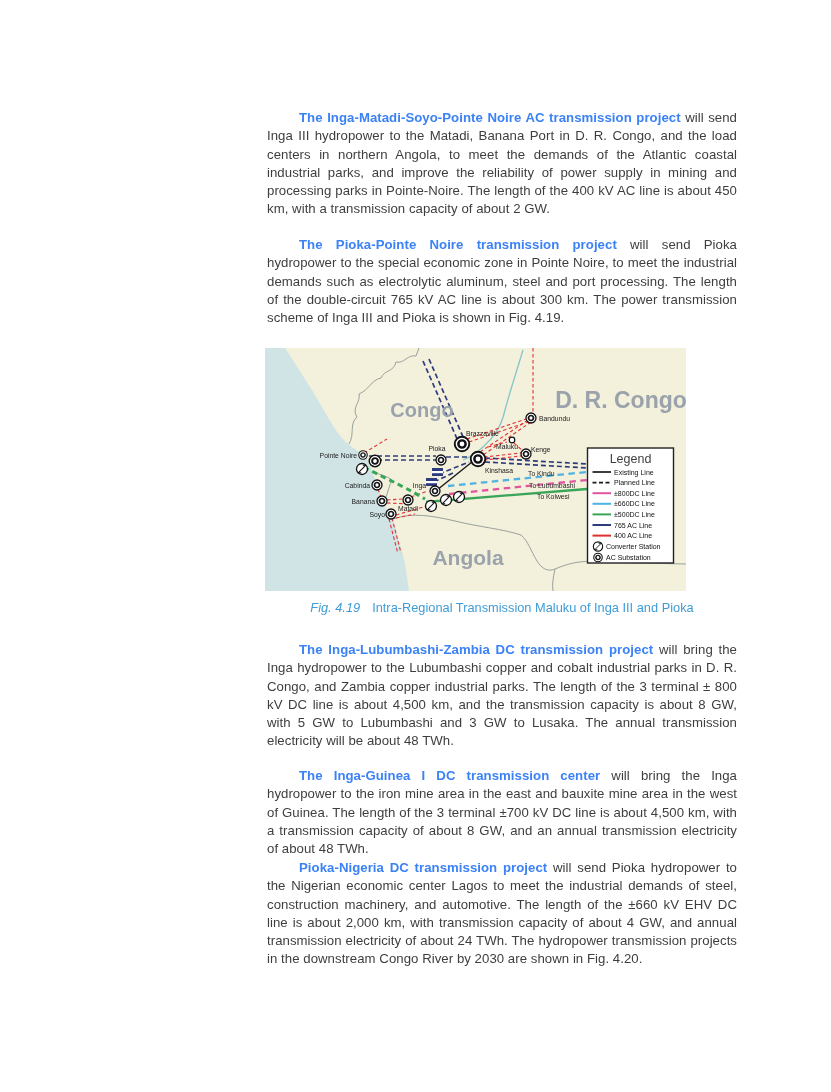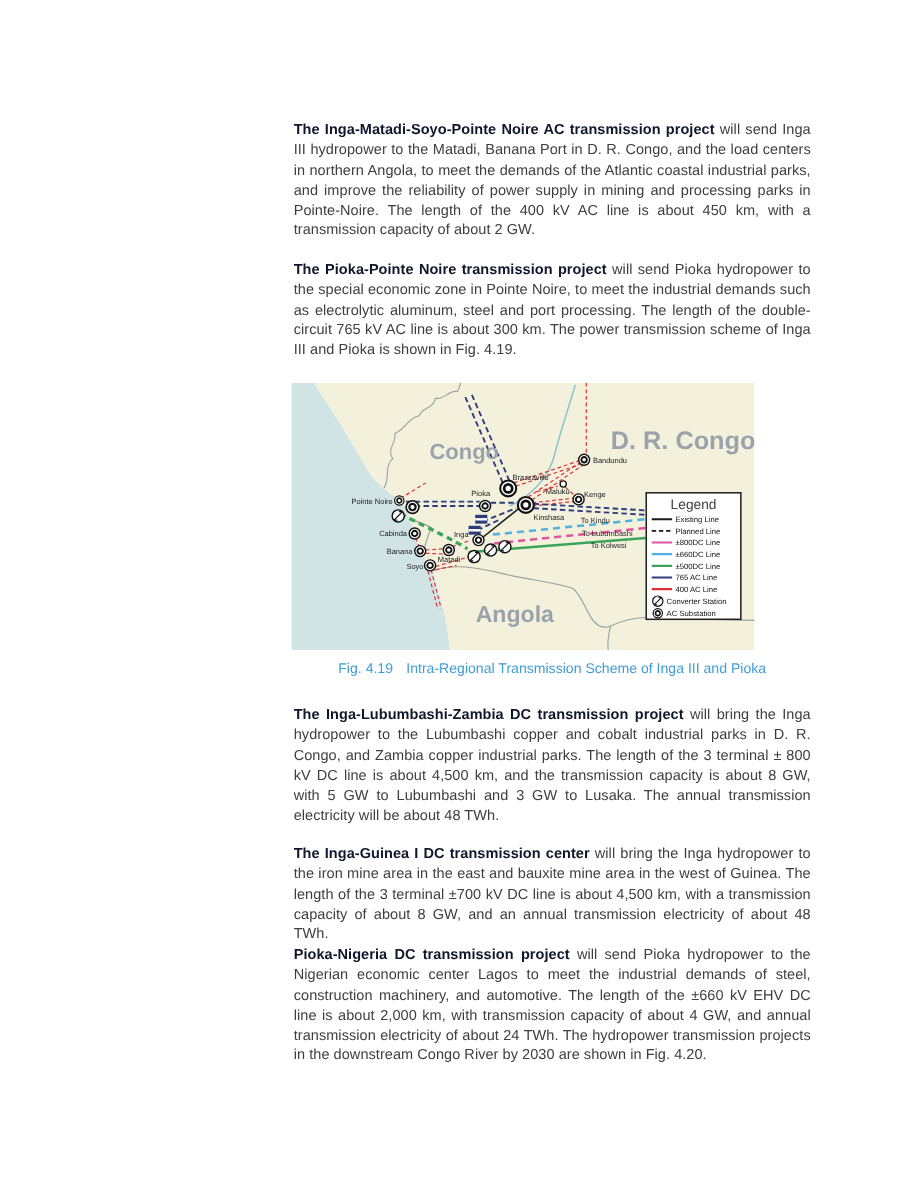--- a/index.html
+++ b/index.html
@@ -5,28 +5,28 @@
   html,body { margin:0; padding:0; background:#ffffff; }
   .page {
     position:relative; width:831px; height:1092px; background:#ffffff;
     font-family:"Liberation Sans", sans-serif; overflow:hidden;
   }
   .para {
     position:absolute; left:267px; width:470px; margin:0;
     font-size:13.2px; line-height:18.3px; color:#3e3e3e;
     text-align:justify; letter-spacing:0.05px;
   }
-  .para b { color:#0f172a; }
+  .para b { color:#3b82f6;margin-left:32px; }
   .figure-wrap { position:absolute; left:265px; top:348px; width:421px; height:223px; }
   .figure-wrap svg { display:block; }
   .caption {
     position:absolute; left:267px; top:600px; width:470px;
     text-align:center; color:#3f9cd6; font-size:12.8px;
   }
-  .caption .cap-label { margin-right:12px; }
+  .caption .cap-label { margin-right:12px;font-style:italic; }
   .page-number {
     position:absolute; left:267px; top:1012px; width:470px;
     text-align:right; font-size:12.3px; color:#4a4a4a;
   }
   text { font-family:"Liberation Sans", sans-serif; }
   .city-lbl { font-size:6.8px; fill:#1b1b1b; }
   .route-lbl { font-size:6.8px; fill:#262626; }
   .country-lbl { font-weight:bold; fill:#9aa3ab; }
   .legend-lbl { font-size:7px; fill:#111; }
   .legend-title { font-size:12.5px; fill:#3f3f3f; }
@@ -186,21 +186,21 @@
         <use href="#icon-conv" transform="translate(333,198.5) scale(0.85)"></use>
         <text class="legend-lbl" x="341" y="201">Converter Station</text>
 
         <use href="#icon-acsub" transform="translate(333,209.5) scale(0.85)"></use>
         <text class="legend-lbl" x="341" y="212">AC Substation</text>
       </g>
     </svg>
   </div>
 
   <div class="caption">
-    <span class="cap-label">Fig. 4.19</span><span>Intra-Regional Transmission Scheme of Inga III and Pioka</span>
+    <span class="cap-label">Fig. 4.19</span><span>Intra-Regional Transmission Maluku of Inga III and Pioka</span>
   </div>
 
   <p class="para" style="top:641px"><b>The Inga-Lubumbashi-Zambia DC transmission project</b><span> will bring the Inga hydropower to the Lubumbashi copper and cobalt industrial parks in D. R. Congo, and Zambia copper industrial parks. The length of the 3 terminal ± 800 kV DC line is about 4,500 km, and the transmission capacity is about 8 GW, with 5 GW to Lubumbashi and 3 GW to Lusaka. The annual transmission electricity will be about 48 TWh.</span></p>
 
   <p class="para" style="top:767px"><b>The Inga-Guinea I DC transmission center</b><span> will bring the Inga hydropower to the iron mine area in the east and bauxite mine area in the west of Guinea. The length of the 3 terminal ±700 kV DC line is about 4,500 km, with a transmission capacity of about 8 GW, and an annual transmission electricity of about 48 TWh.</span></p>
 
   <p class="para" style="top:859px"><b>Pioka-Nigeria DC transmission project</b><span> will send Pioka hydropower to the Nigerian economic center Lagos to meet the industrial demands of steel, construction machinery, and automotive. The length of the ±660 kV EHV DC line is about 2,000 km, with transmission capacity of about 4 GW, and annual transmission electricity of about 24 TWh. The hydropower transmission projects in the downstream Congo River by 2030 are shown in Fig. 4.20.</span></p>
 
 
 </div>

